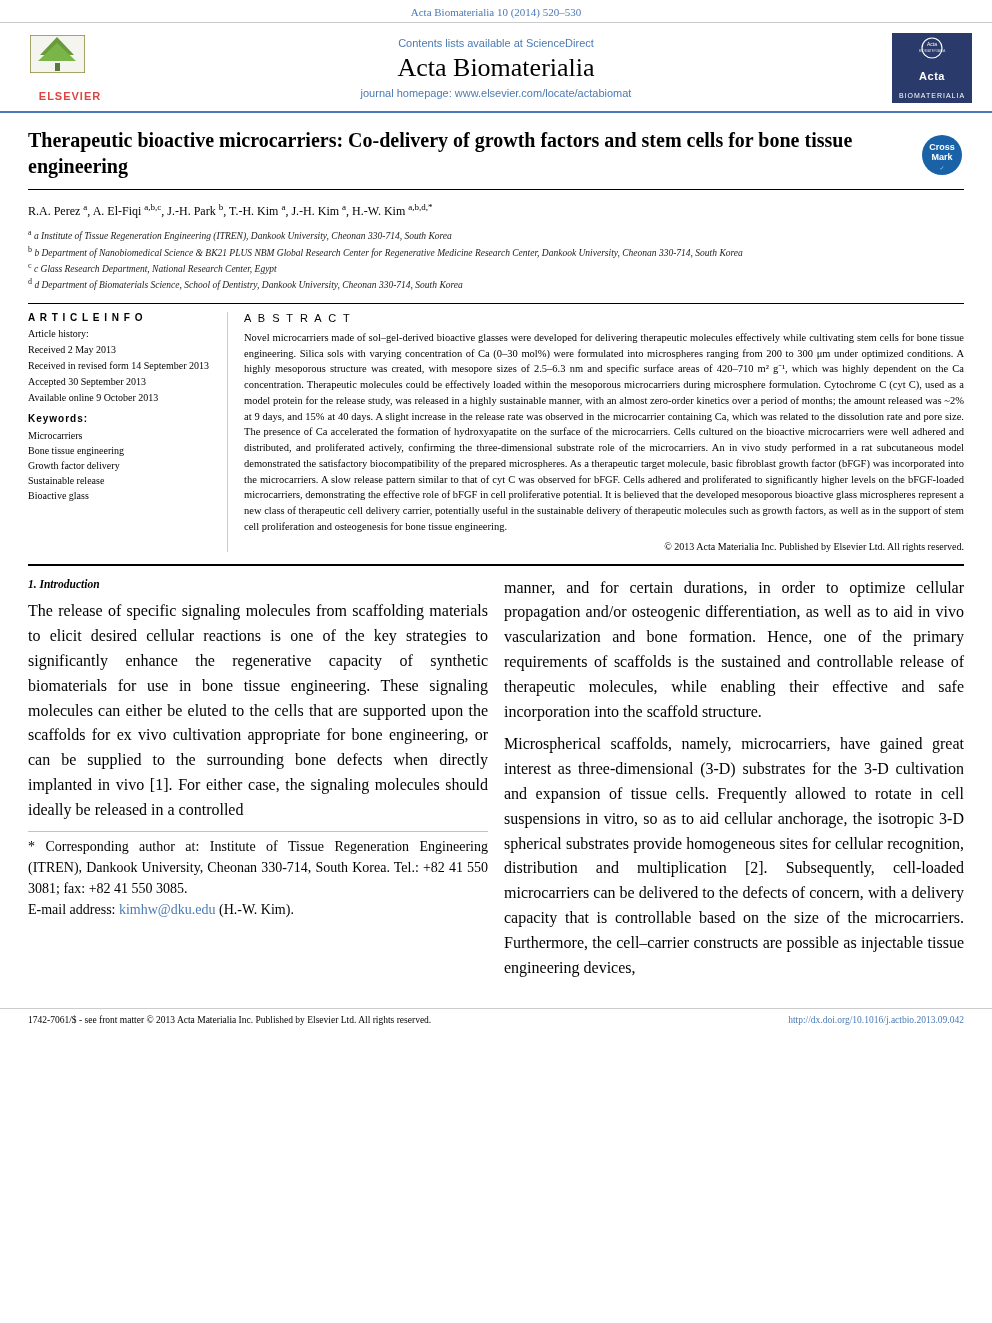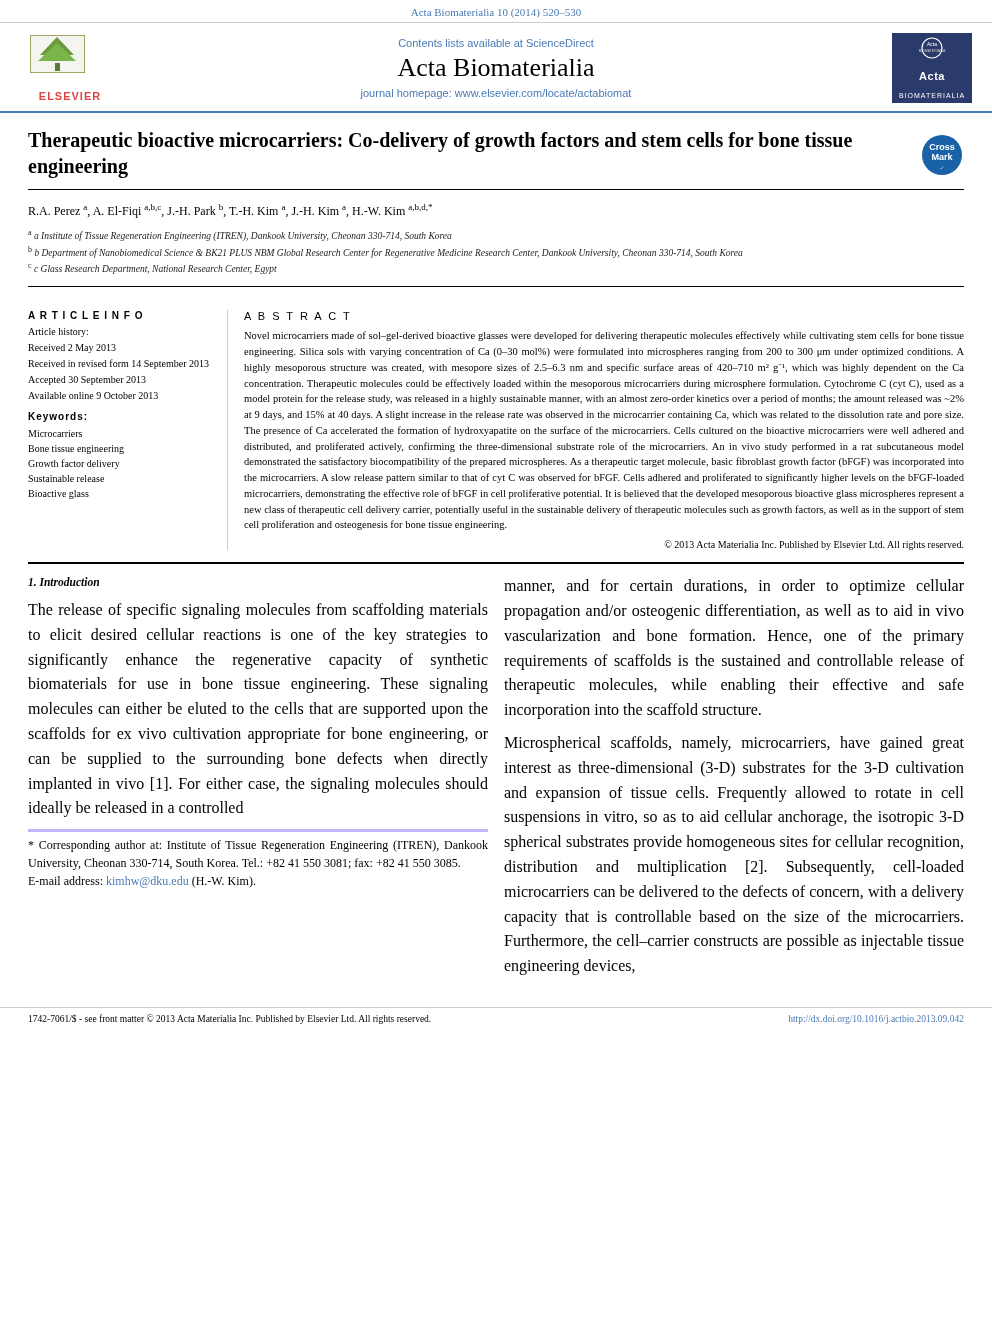--- a/index.html
+++ b/index.html
@@ -163,21 +163,21 @@
       font-size: 8px;
       font-style: normal;
     }
 
     
     .two-col-section {
       display: flex;
       gap: 16px;
       margin-bottom: 12px;
       border-top: 1px solid #000;
-      padding-top: 23px;
+      padding-top: 8px;
     }
     .article-info-col {
       width: 200px;
       flex-shrink: 0;
       border-right: 1px solid #ccc;
       padding-right: 12px;
       font-size: 10px;
     }
     .info-section-label {
       font-size: 10px;
@@ -247,24 +247,24 @@
     }
     .body-paragraph {
       margin-bottom: 8px;
       font-size: 16px;
       line-height: 1.55;
       text-align: justify;
     }
 
     
     .footnote-section {
-      border-top: 3px solid #c4b5fd;
+      border-top: 1px solid #c4b5fd;
       margin-top: 8px;
       padding-top: 4px;
-      font-size: 12px;
+      font-size: 14px;
       line-height: 1.5;
     }
 
     
     .bottom-bar {
       border-top: 1px solid #ccc;
       padding: 6px 28px;
       font-size: 9.5px;
       display: flex;
       justify-content: space-between;
@@ -348,20 +348,21 @@
     </div>
 
     <div class="authors-line">
       R.A. Perez <sup>a</sup>, A. El-Fiqi <sup>a,b,c</sup>, J.-H. Park <sup>b</sup>, T.-H. Kim <sup>a</sup>, J.-H. Kim <sup>a</sup>, H.-W. Kim <sup>a,b,d,*</sup>
     </div>
 
     <div class="affiliations">
       <div><sup>a</sup> <span>a Institute of Tissue Regeneration Engineering (ITREN), Dankook University, Cheonan 330-714, South Korea</span></div>
       <div><sup>b</sup> <span>b Department of Nanobiomedical Science &amp; BK21 PLUS NBM Global Research Center for Regenerative Medicine Research Center, Dankook University, Cheonan 330-714, South Korea</span></div>
       <div><sup>c</sup> <span>c Glass Research Department, National Research Center, Egypt</span></div>
+      <div><sup>d</sup> <span>d Department of Biomaterials Science, School of Dentistry, Dankook University, Cheonan 330-714, South Korea</span></div>
     </div>
 
     <div class="two-col-section">
 
       <div class="article-info-col">
         <div class="info-section-label">A R T I C L E   I N F O</div>
 
         <div class="info-item">
           <span class="info-label">Article history:</span>
         </div>

